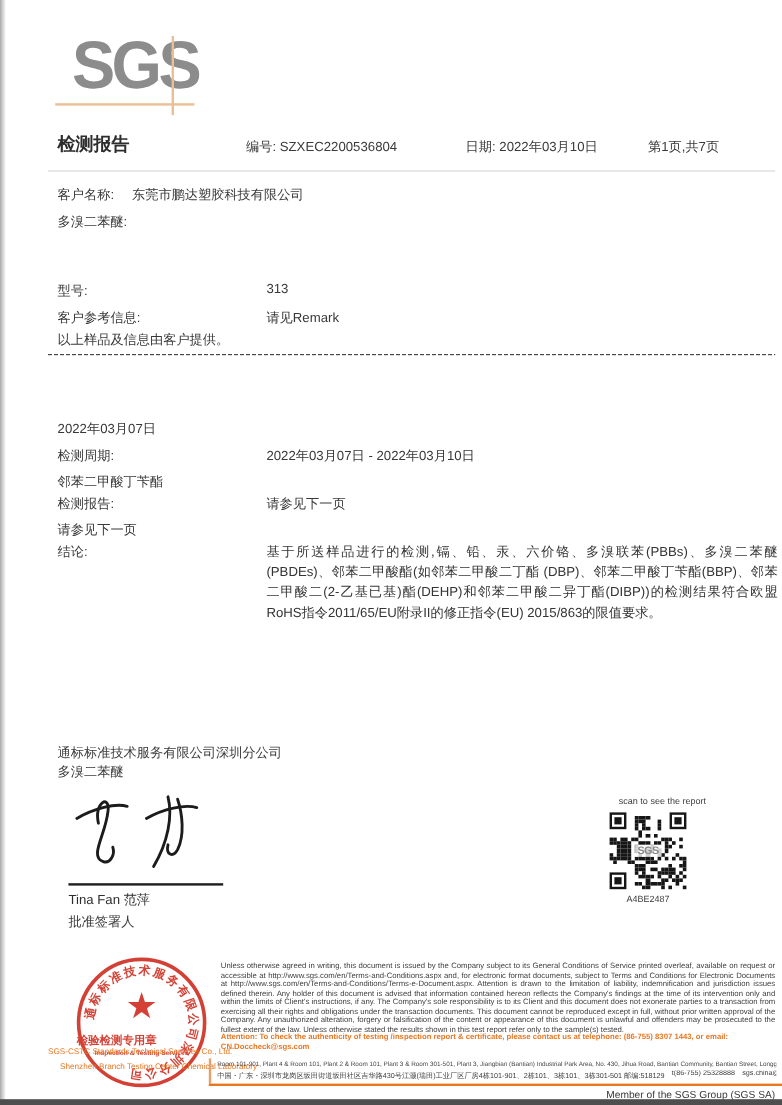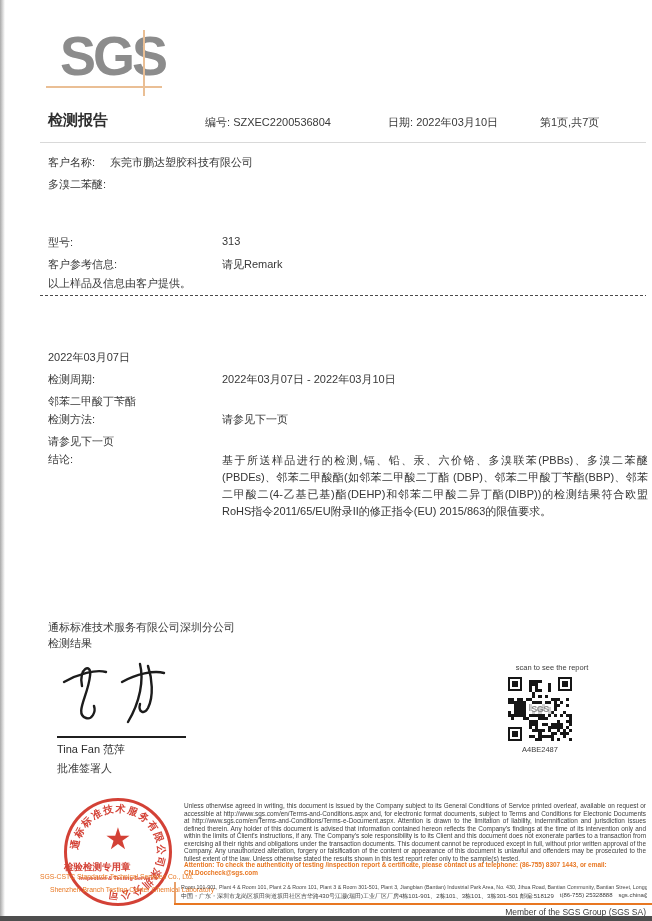--- a/index.html
+++ b/index.html
@@ -132,34 +132,34 @@
     <span>2022年03月07日</span>
   </div>
   <div class="row" style="top:372px">
     <span class="lbl lbl-wide">检测周期:</span>
     <span>2022年03月07日 - 2022年03月10日</span>
   </div>
   <div class="row" style="top:394px">
     <span>邻苯二甲酸丁苄酯</span>
   </div>
   <div class="row" style="top:412px">
-    <span class="lbl lbl-wide">检测方法:</span>
+    <span class="lbl lbl-wide">检测报告:</span>
     <span>请参见下一页</span>
   </div>
   <div class="row" style="top:434px">
     <span>请参见下一页</span>
   </div>
 
   <div class="conclusion-row">
     <span class="lbl">结论:</span>
-    <span class="conclusion-text">基于所送样品进行的检测,镉、铅、汞、六价铬、多溴联苯(PBBs)、多溴二苯醚(PBDEs)、邻苯二甲酸酯(如邻苯二甲酸二丁酯 (DBP)、邻苯二甲酸丁苄酯(BBP)、邻苯二甲酸二(4-乙基已基)酯(DEHP)和邻苯二甲酸二异丁酯(DIBP))的检测结果符合欧盟RoHS指令2011/65/EU附录II的修正指令(EU) 2015/863的限值要求。</span>
+    <span class="conclusion-text">基于所送样品进行的检测,镉、铅、汞、六价铬、多溴联苯(PBBs)、多溴二苯醚(PBDEs)、邻苯二甲酸酯(如邻苯二甲酸二丁酯 (DBP)、邻苯二甲酸丁苄酯(BBP)、邻苯二甲酸二(2-乙基已基)酯(DEHP)和邻苯二甲酸二异丁酯(DIBP))的检测结果符合欧盟RoHS指令2011/65/EU附录II的修正指令(EU) 2015/863的限值要求。</span>
   </div>
 
   <div class="sig-company">通标标准技术服务有限公司深圳分公司</div>
-  <div class="sig-auth">检测结果</div>
+  <div class="sig-auth">多溴二苯醚</div>
   <svg class="sig-svg" width="150" height="82" viewBox="0 0 150 82">
     <g fill="none" stroke="#1c1c1c" stroke-width="2.4" stroke-linecap="round">
       <path d="M30,34 C26,16 40,10 38,24 C36,44 22,62 34,66 C40,68 44,60 42,54"></path>
       <path d="M12,30 C26,22 44,17 54,20"></path>
       <path d="M70,30 C84,22 102,18 112,21"></path>
       <path d="M88,12 C92,28 88,50 76,70"></path>
       <path d="M96,14 C100,26 102,44 96,56 C92,63 86,60 88,52"></path>
     </g>
   </svg>
   <div class="sig-line"></div>

